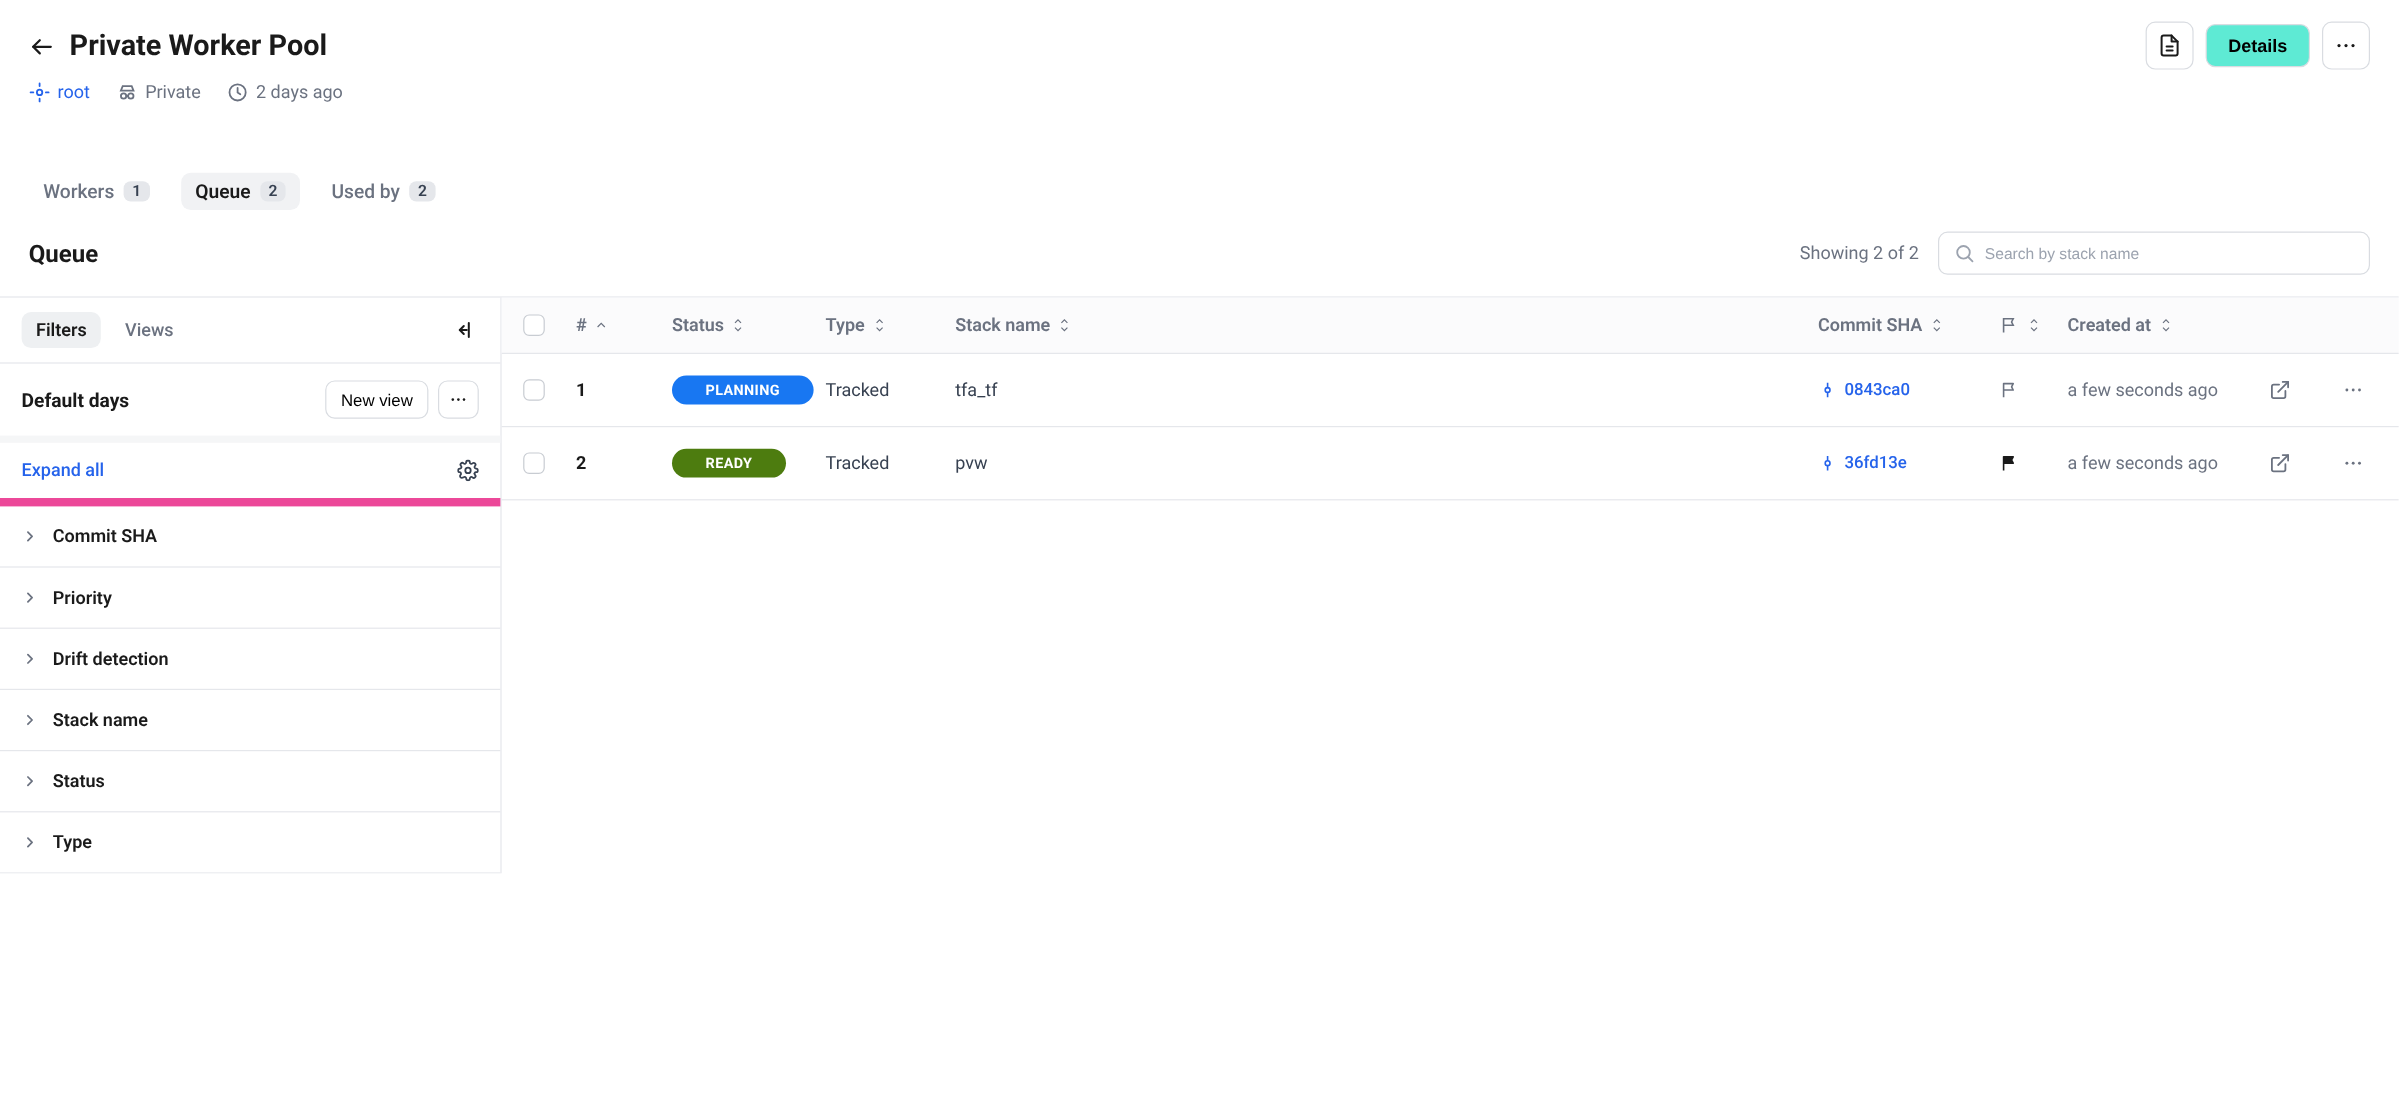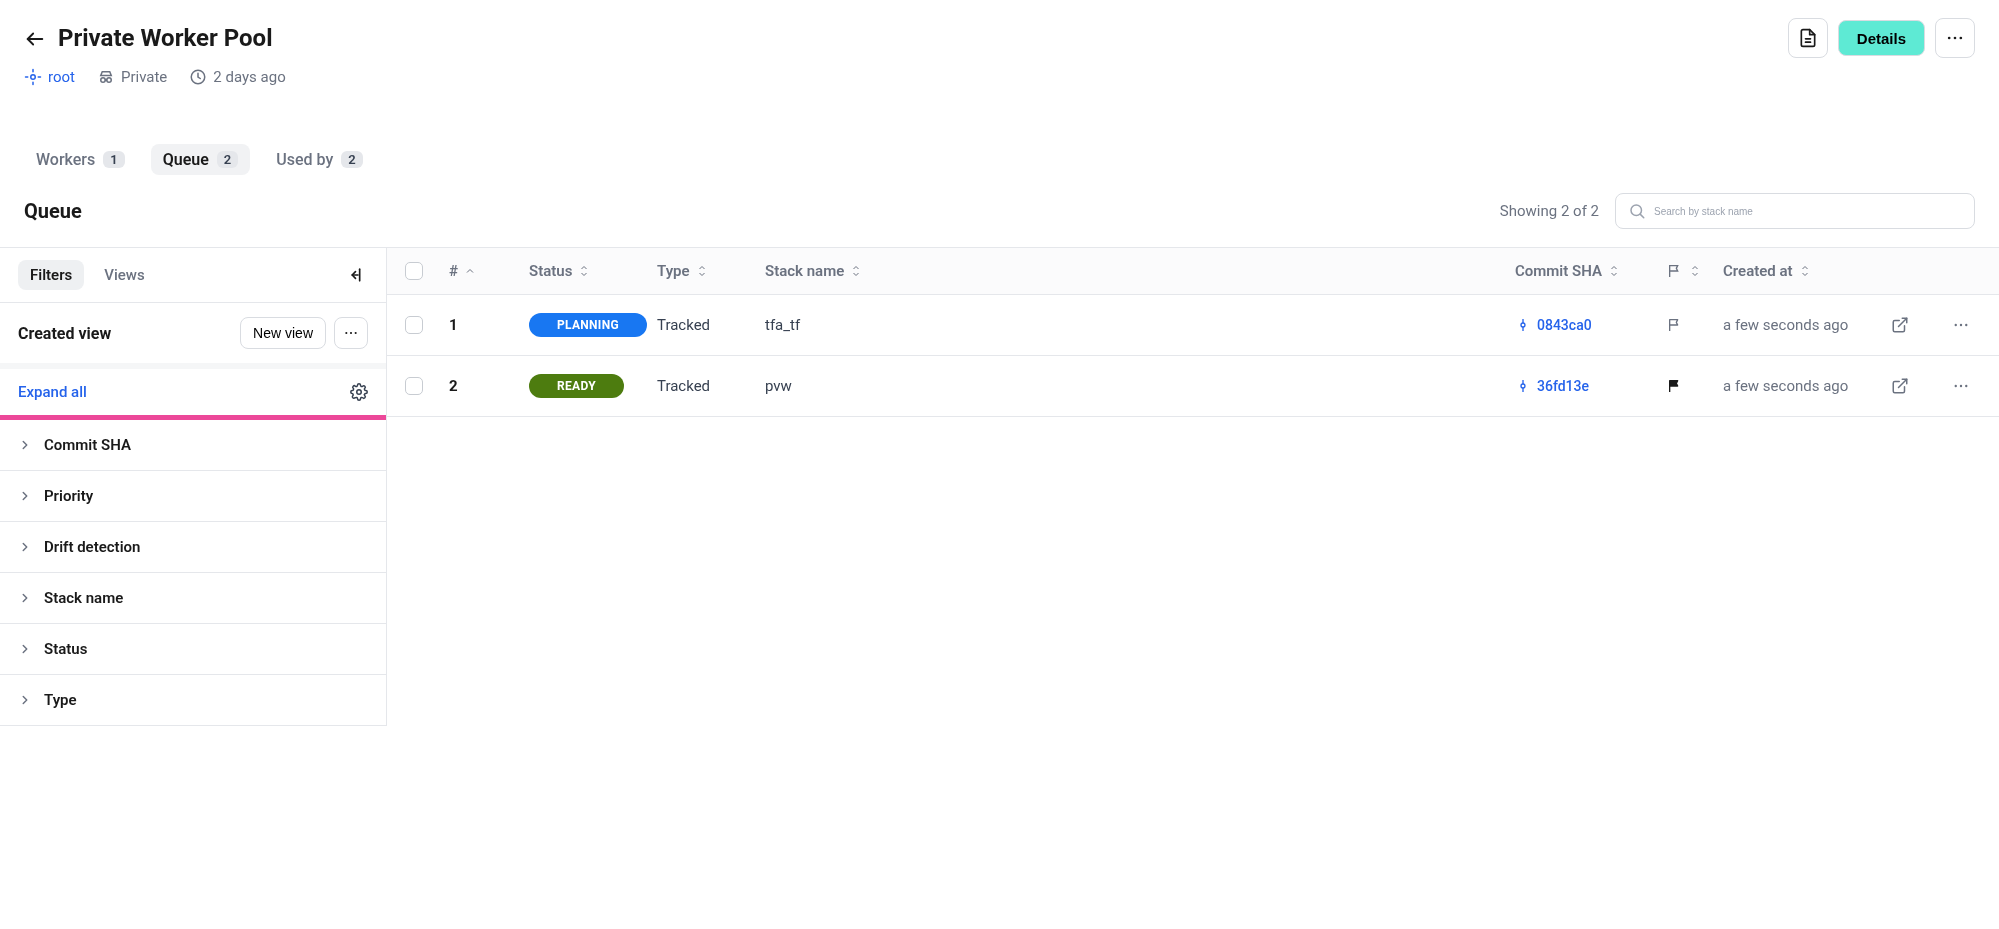--- a/index.html
+++ b/index.html
@@ -23,40 +23,40 @@
 .tab { display: flex; align-items: center; gap: 8px; padding: 6px 12px; border-radius: 8px; cursor: pointer; font-size: 16px; color: #6b7280; font-weight: 500; margin-top: 40px; }
 .tab.active { background: #f1f2f4; color: #1a1a1a; font-weight: 600; }
 .tab .badge { background: #e5e7eb; color: #374151; border-radius: 6px; padding: 1px 7px; font-size: 13px; font-weight: 600; }
 .tab.active .badge { background: #e5e7eb; }
 
 .subheader-row { display: flex; align-items: center; justify-content: space-between; padding: 18px 24px; border-top: 0; }
 .subheader-title { font-size: 20px; font-weight: 700; }
 .subheader-right { display: flex; align-items: center; gap: 16px; }
 .showing-text { color: #6b7280; font-size: 15px; }
 .search-box { display: flex; align-items: center; gap: 8px; border: 1px solid #d9dce1; border-radius: 8px; padding: 8px 12px; width: 360px; }
-.search-box input { border: none; outline: none; font-size: 10px; flex: 1; color: #374151; }
+.search-box input { border: none; outline: none; font-size: 13px; flex: 1; color: #374151; }
 .search-box input::placeholder { color: #9ca3af; }
 
 .main-split { display: flex; border-top: 1px solid #e5e7eb; }
-.sidebar { width: 387px; border-right: 1px solid #e5e7eb; }
+.sidebar { width: 418px; border-right: 1px solid #e5e7eb; }
 .content { flex: 1; }
 
 .sidebar-tabs { display: flex; align-items: center; justify-content: space-between; padding: 12px 18px; border-bottom: 1px solid #e5e7eb; }
 .sidebar-tabs-left { display: flex; gap: 8px; }
 .sidebar-tab { padding: 6px 12px; border-radius: 8px; font-size: 15px; font-weight: 500; cursor: pointer; color: #6b7280; }
 .sidebar-tab.active { background: #eef0f2; color: #1a1a1a; font-weight: 600; }
 .collapse-icon { cursor: pointer; }
 
 .view-row { display: flex; align-items: center; justify-content: space-between; padding: 14px 18px; border-bottom: 6px solid #f5f6f7; }
 .view-label { font-size: 16px; font-weight: 700; }
 .view-actions { display: flex; gap: 8px; }
 .new-view-btn { border: 1px solid #d9dce1; border-radius: 8px; background: #fff; padding: 6px 12px; font-size: 14px; font-weight: 500; cursor: pointer; }
 .mini-icon-btn { border: 1px solid #d9dce1; border-radius: 8px; background: #fff; width: 34px; height: 32px; display: flex; align-items: center; justify-content: center; cursor: pointer; }
 
-.expand-row { display: flex; align-items: center; justify-content: space-between; padding: 14px 18px; border-bottom: 5px solid #ec4899; }
+.expand-row { display: flex; align-items: center; justify-content: space-between; padding: 14px 18px; border-bottom: 7px solid #ec4899; }
 .expand-link { color: #2563eb; font-size: 15px; font-weight: 500; cursor: pointer; }
 .gear-icon { cursor: pointer; }
 
 .filter-item { display: flex; align-items: center; gap: 12px; padding: 16px 18px; border-bottom: 1px solid #e5e7eb; cursor: pointer; }
 .filter-item-label { font-size: 15px; font-weight: 600; }
 
 
 .thead { display: flex; align-items: center; padding: 14px 18px; border-bottom: 1px solid #e5e7eb; background: #fbfbfc; }
 .trow { display: flex; align-items: center; padding: 18px 18px; border-bottom: 1px solid #e5e7eb; }
 .col-check { width: 44px; }
@@ -185,21 +185,21 @@
       <span class="collapse-icon">
         <svg width="20" height="20" viewBox="0 0 24 24" fill="none" stroke="#1a1a1a" stroke-width="2" stroke-linecap="round" stroke-linejoin="round">
             <line x1="14" y1="5" x2="14" y2="19"></line>
             <polyline points="9 8 5 12 9 16"></polyline>
             <line x1="5" y1="12" x2="12" y2="12"></line>
           </svg>
       </span>
     </div>
 
     <div class="view-row">
-      <span class="view-label">Created view</span>
+      <span class="view-label">Default days</span>
       <div class="view-actions">
         <button class="new-view-btn">New view</button>
         <button class="mini-icon-btn">
           <svg width="16" height="16" viewBox="0 0 24 24" fill="#1a1a1a">
               <circle cx="5" cy="12" r="1.6"></circle>
               <circle cx="12" cy="12" r="1.6"></circle>
               <circle cx="19" cy="12" r="1.6"></circle>
             </svg>
         </button>
       </div>

